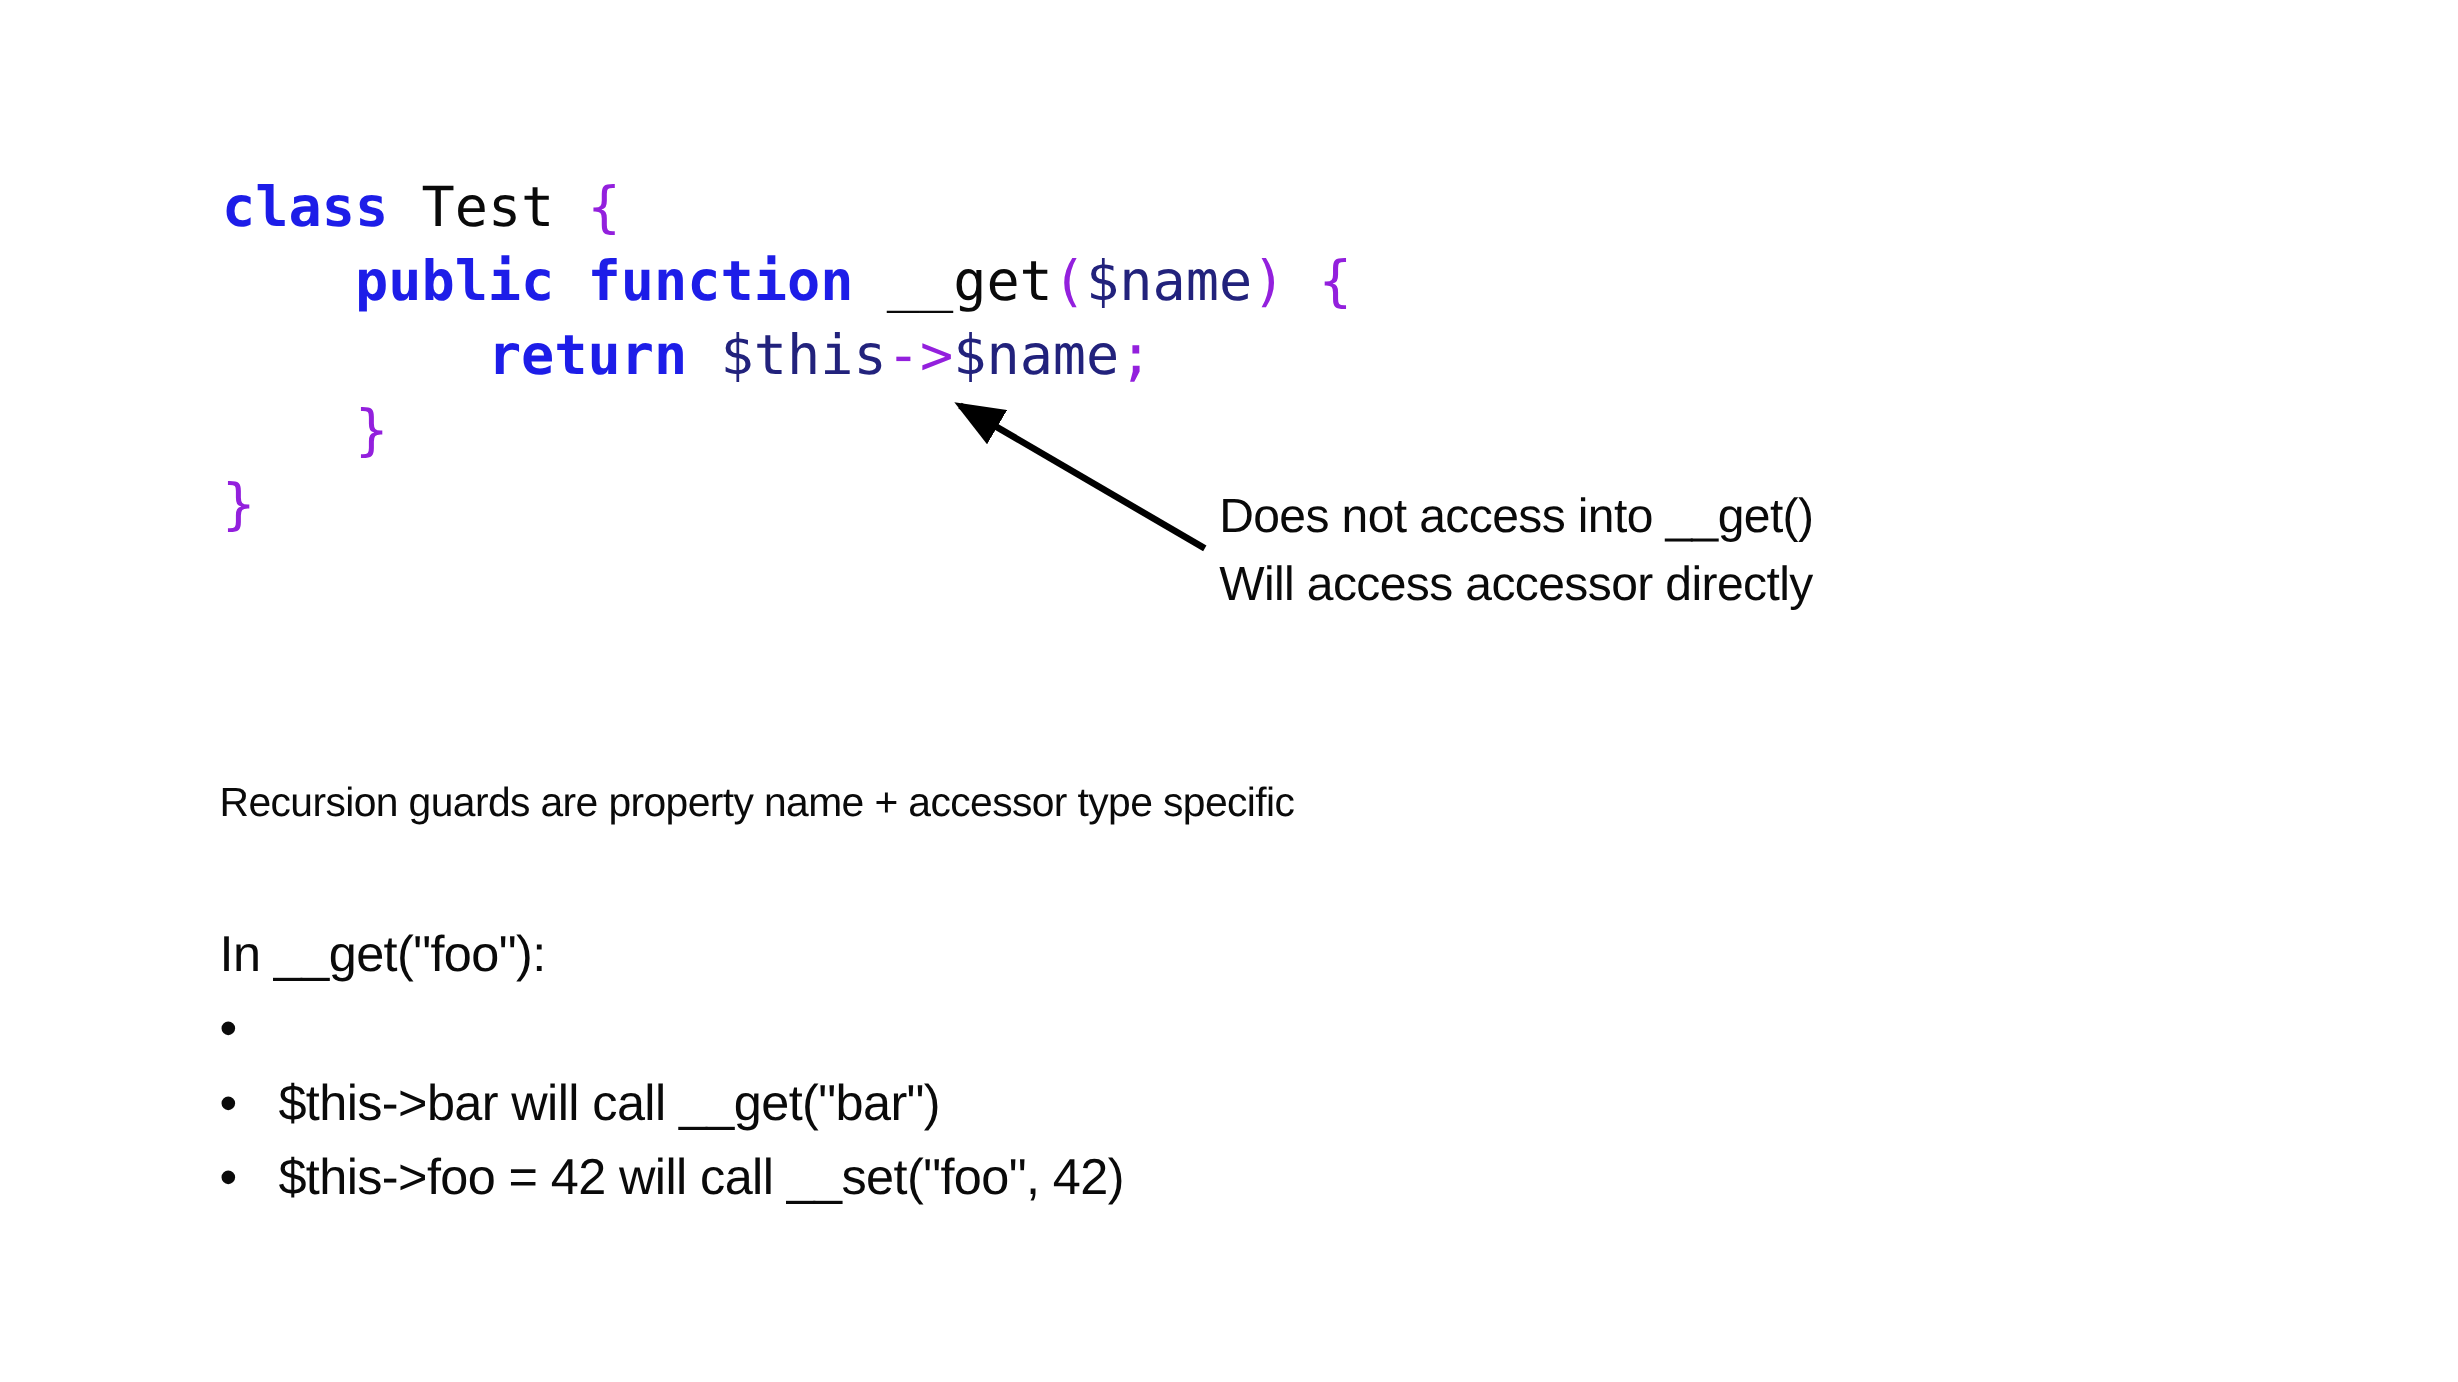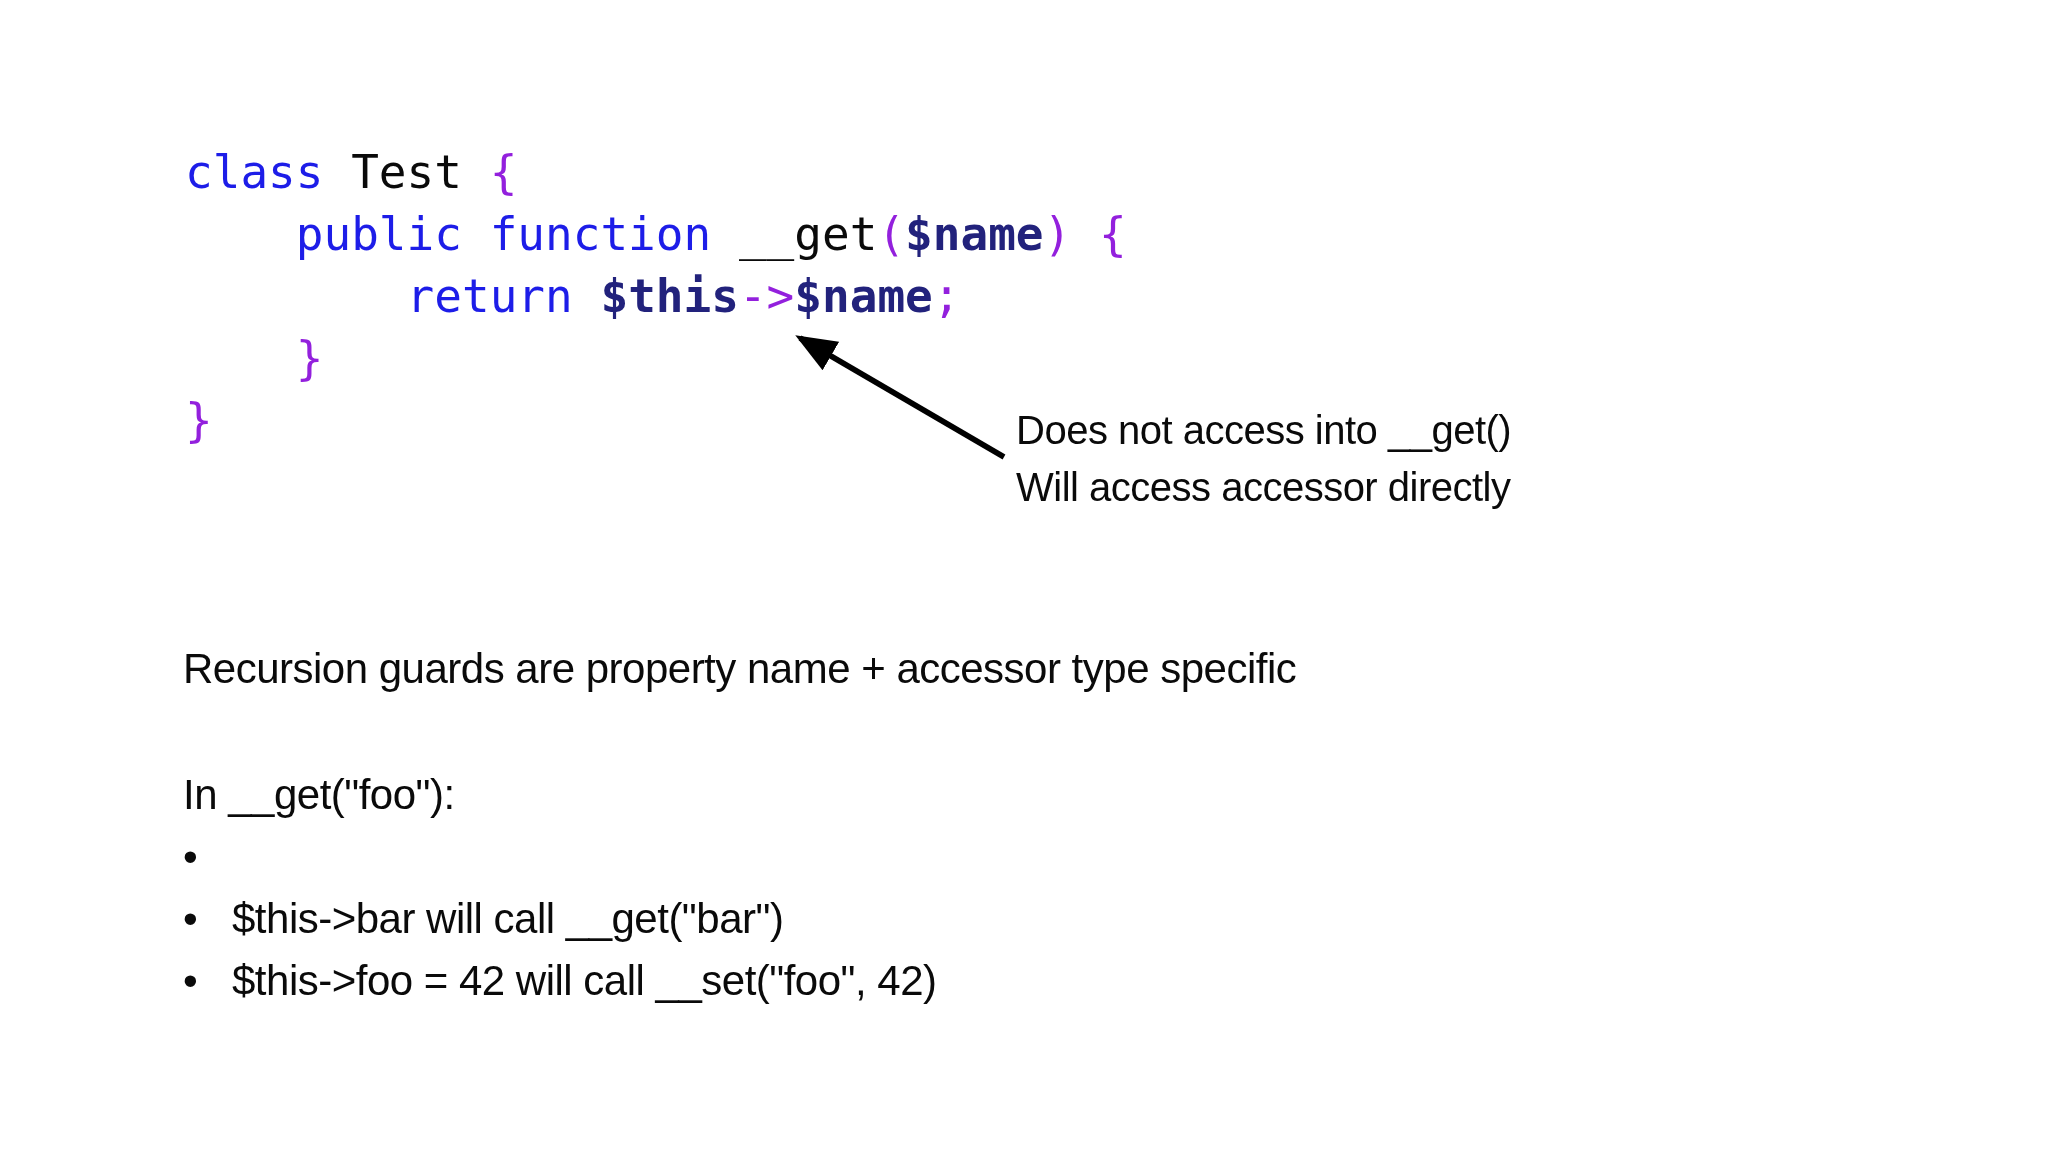--- a/index.html
+++ b/index.html
@@ -21,23 +21,23 @@
   #code-block {
     position: absolute;
     left: 185px;
     top: 141px;
     font-family: "DejaVu Sans Mono", monospace;
     font-size: 46px;
     line-height: 62px;
     white-space: pre;
   }
   .code-line { white-space: pre; }
-  .tok-keyword  { color: var(--kw, #1d1de8); font-weight: normal; }
+  .tok-keyword  { color: var(--kw, #1d1de8); font-weight: bold; }
   .tok-plain    { color: var(--plain, #0a0a0a); }
-  .tok-variable { color: var(--var, #22227c); font-weight: bold; }
+  .tok-variable { color: var(--var, #22227c); font-weight: normal; }
   .tok-punct    { color: var(--punct, #9320dd); }
 
   
   #arrow-svg {
     position: absolute;
     left: 0; top: 0;
     width: 2048px;
     height: 1152px;
     pointer-events: none;
   }
@@ -50,21 +50,21 @@
     font-size: 40px;
     line-height: 57px;
     letter-spacing: -0.5px;
   }
 
   
   #statement {
     position: absolute;
     left: 183px;
     top: 638px;
-    font-size: 42px;
+    font-size: 34px;
     line-height: 62px;
     letter-spacing: -0.5px;
   }
 
   
   #list-block {
     position: absolute;
     left: 183px;
     top: 764px;
     font-size: 42px;

